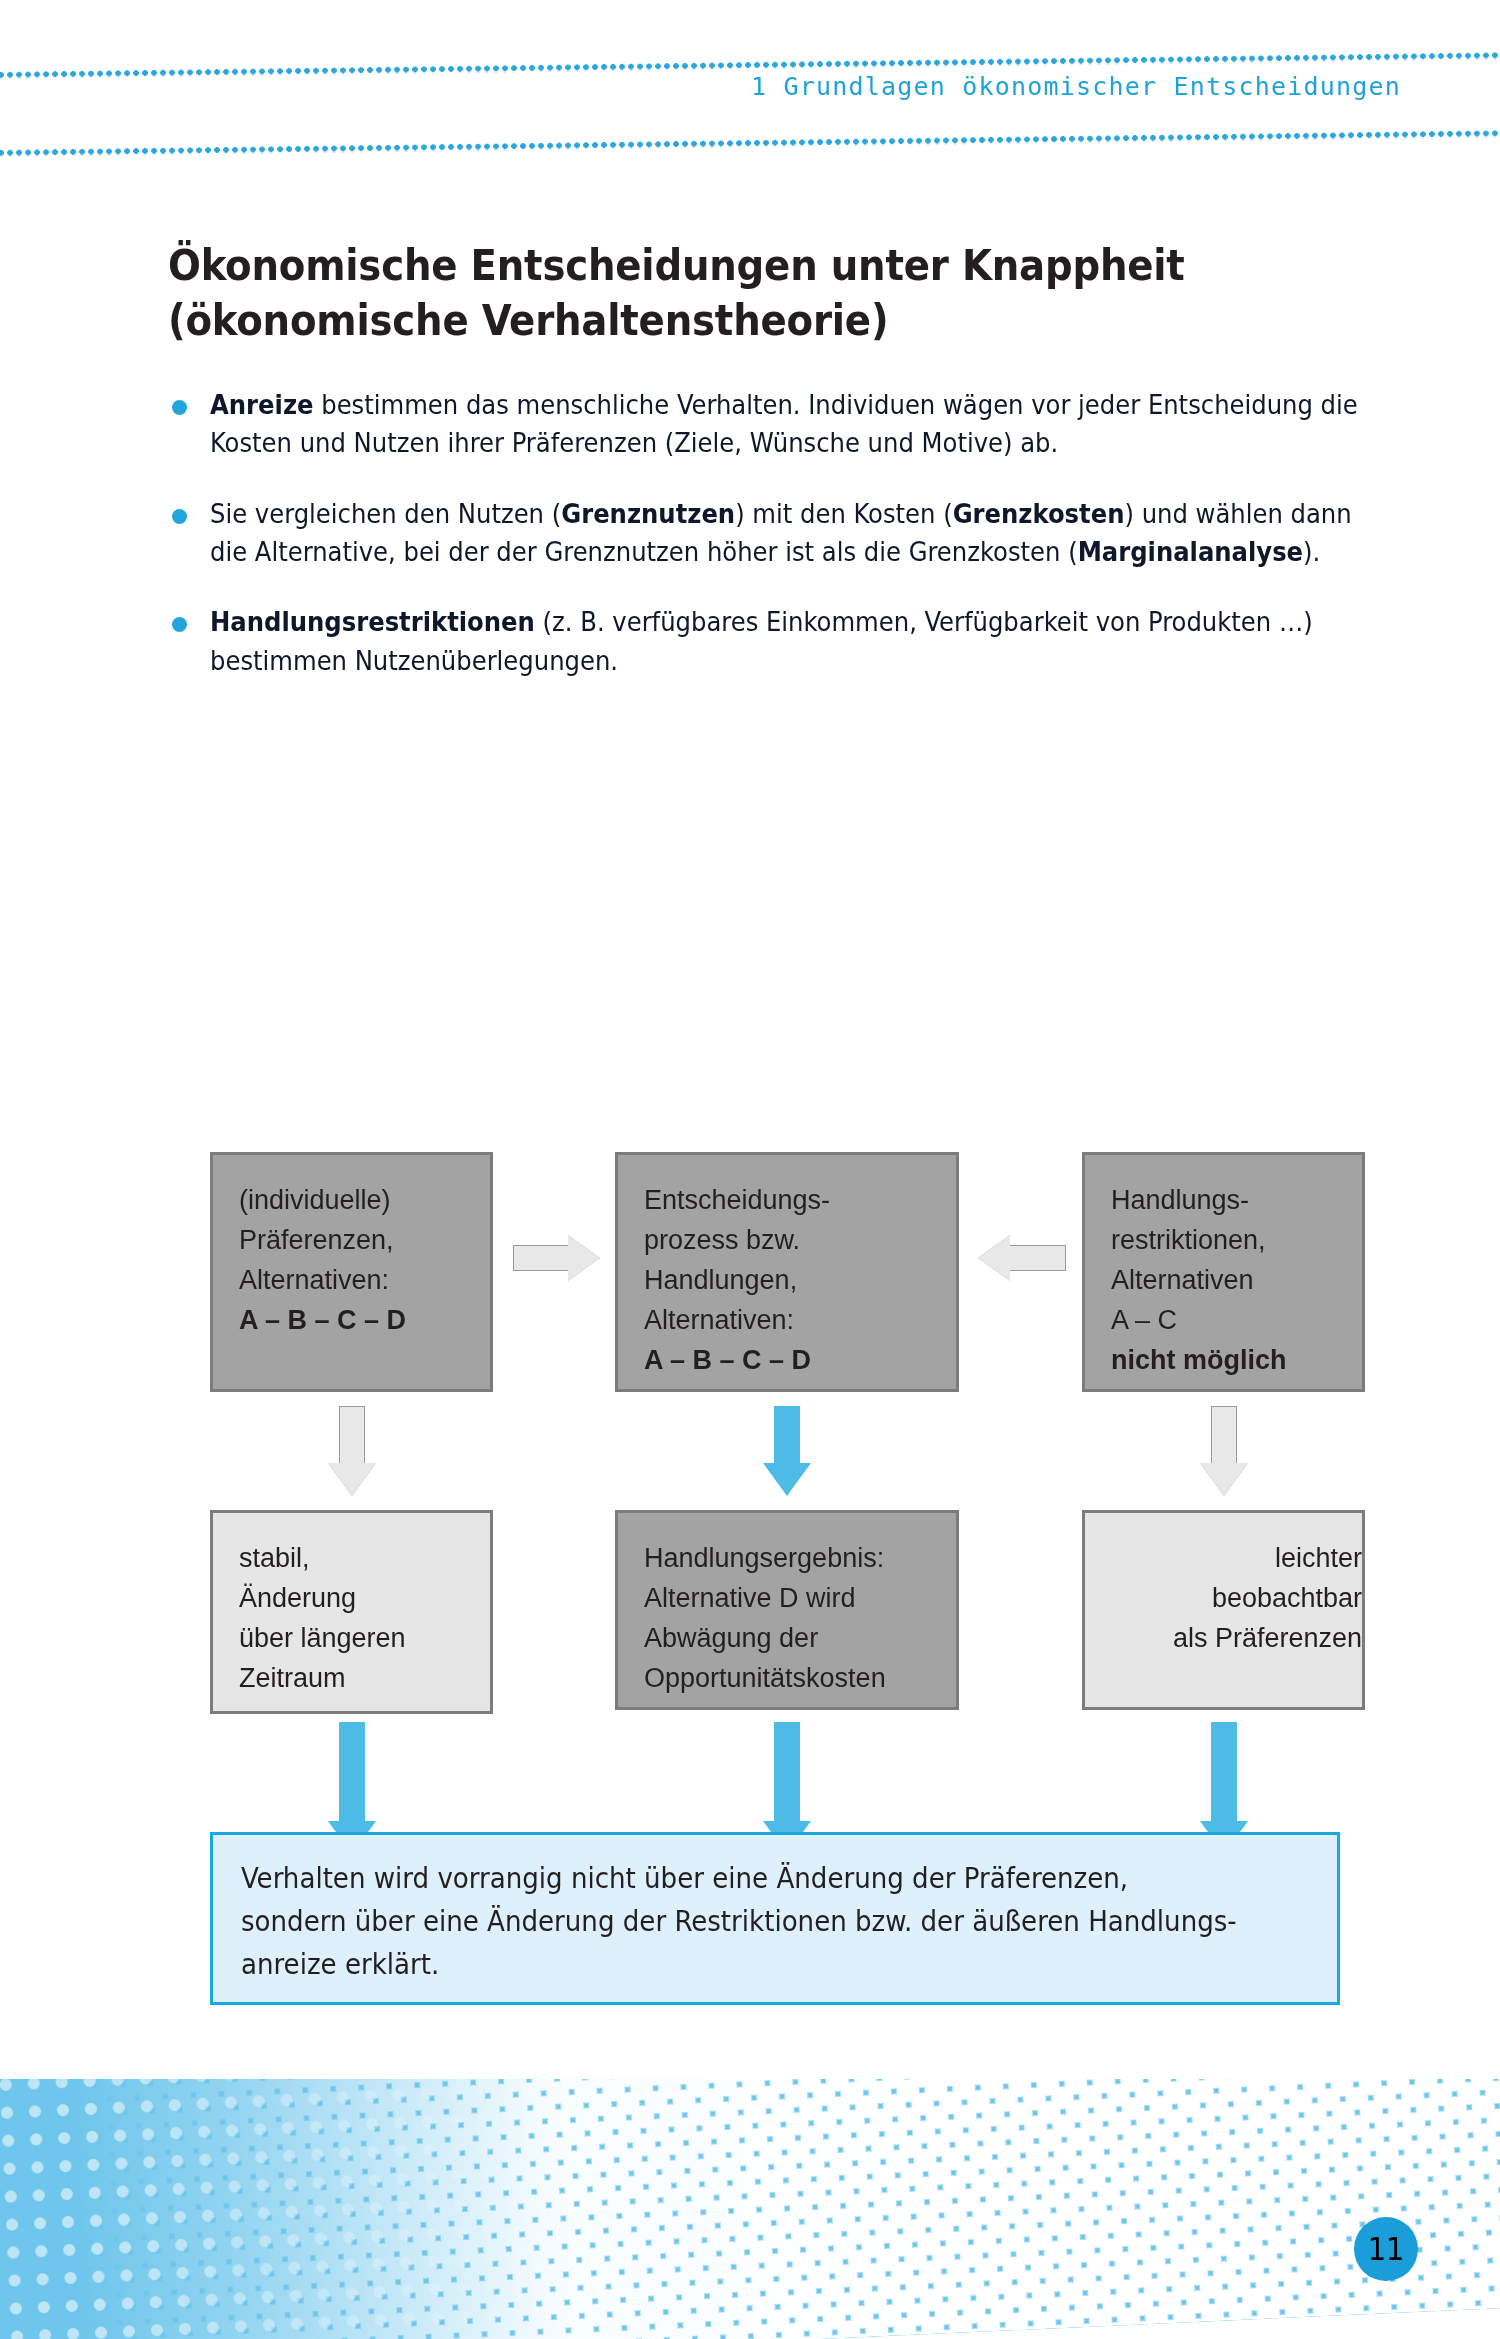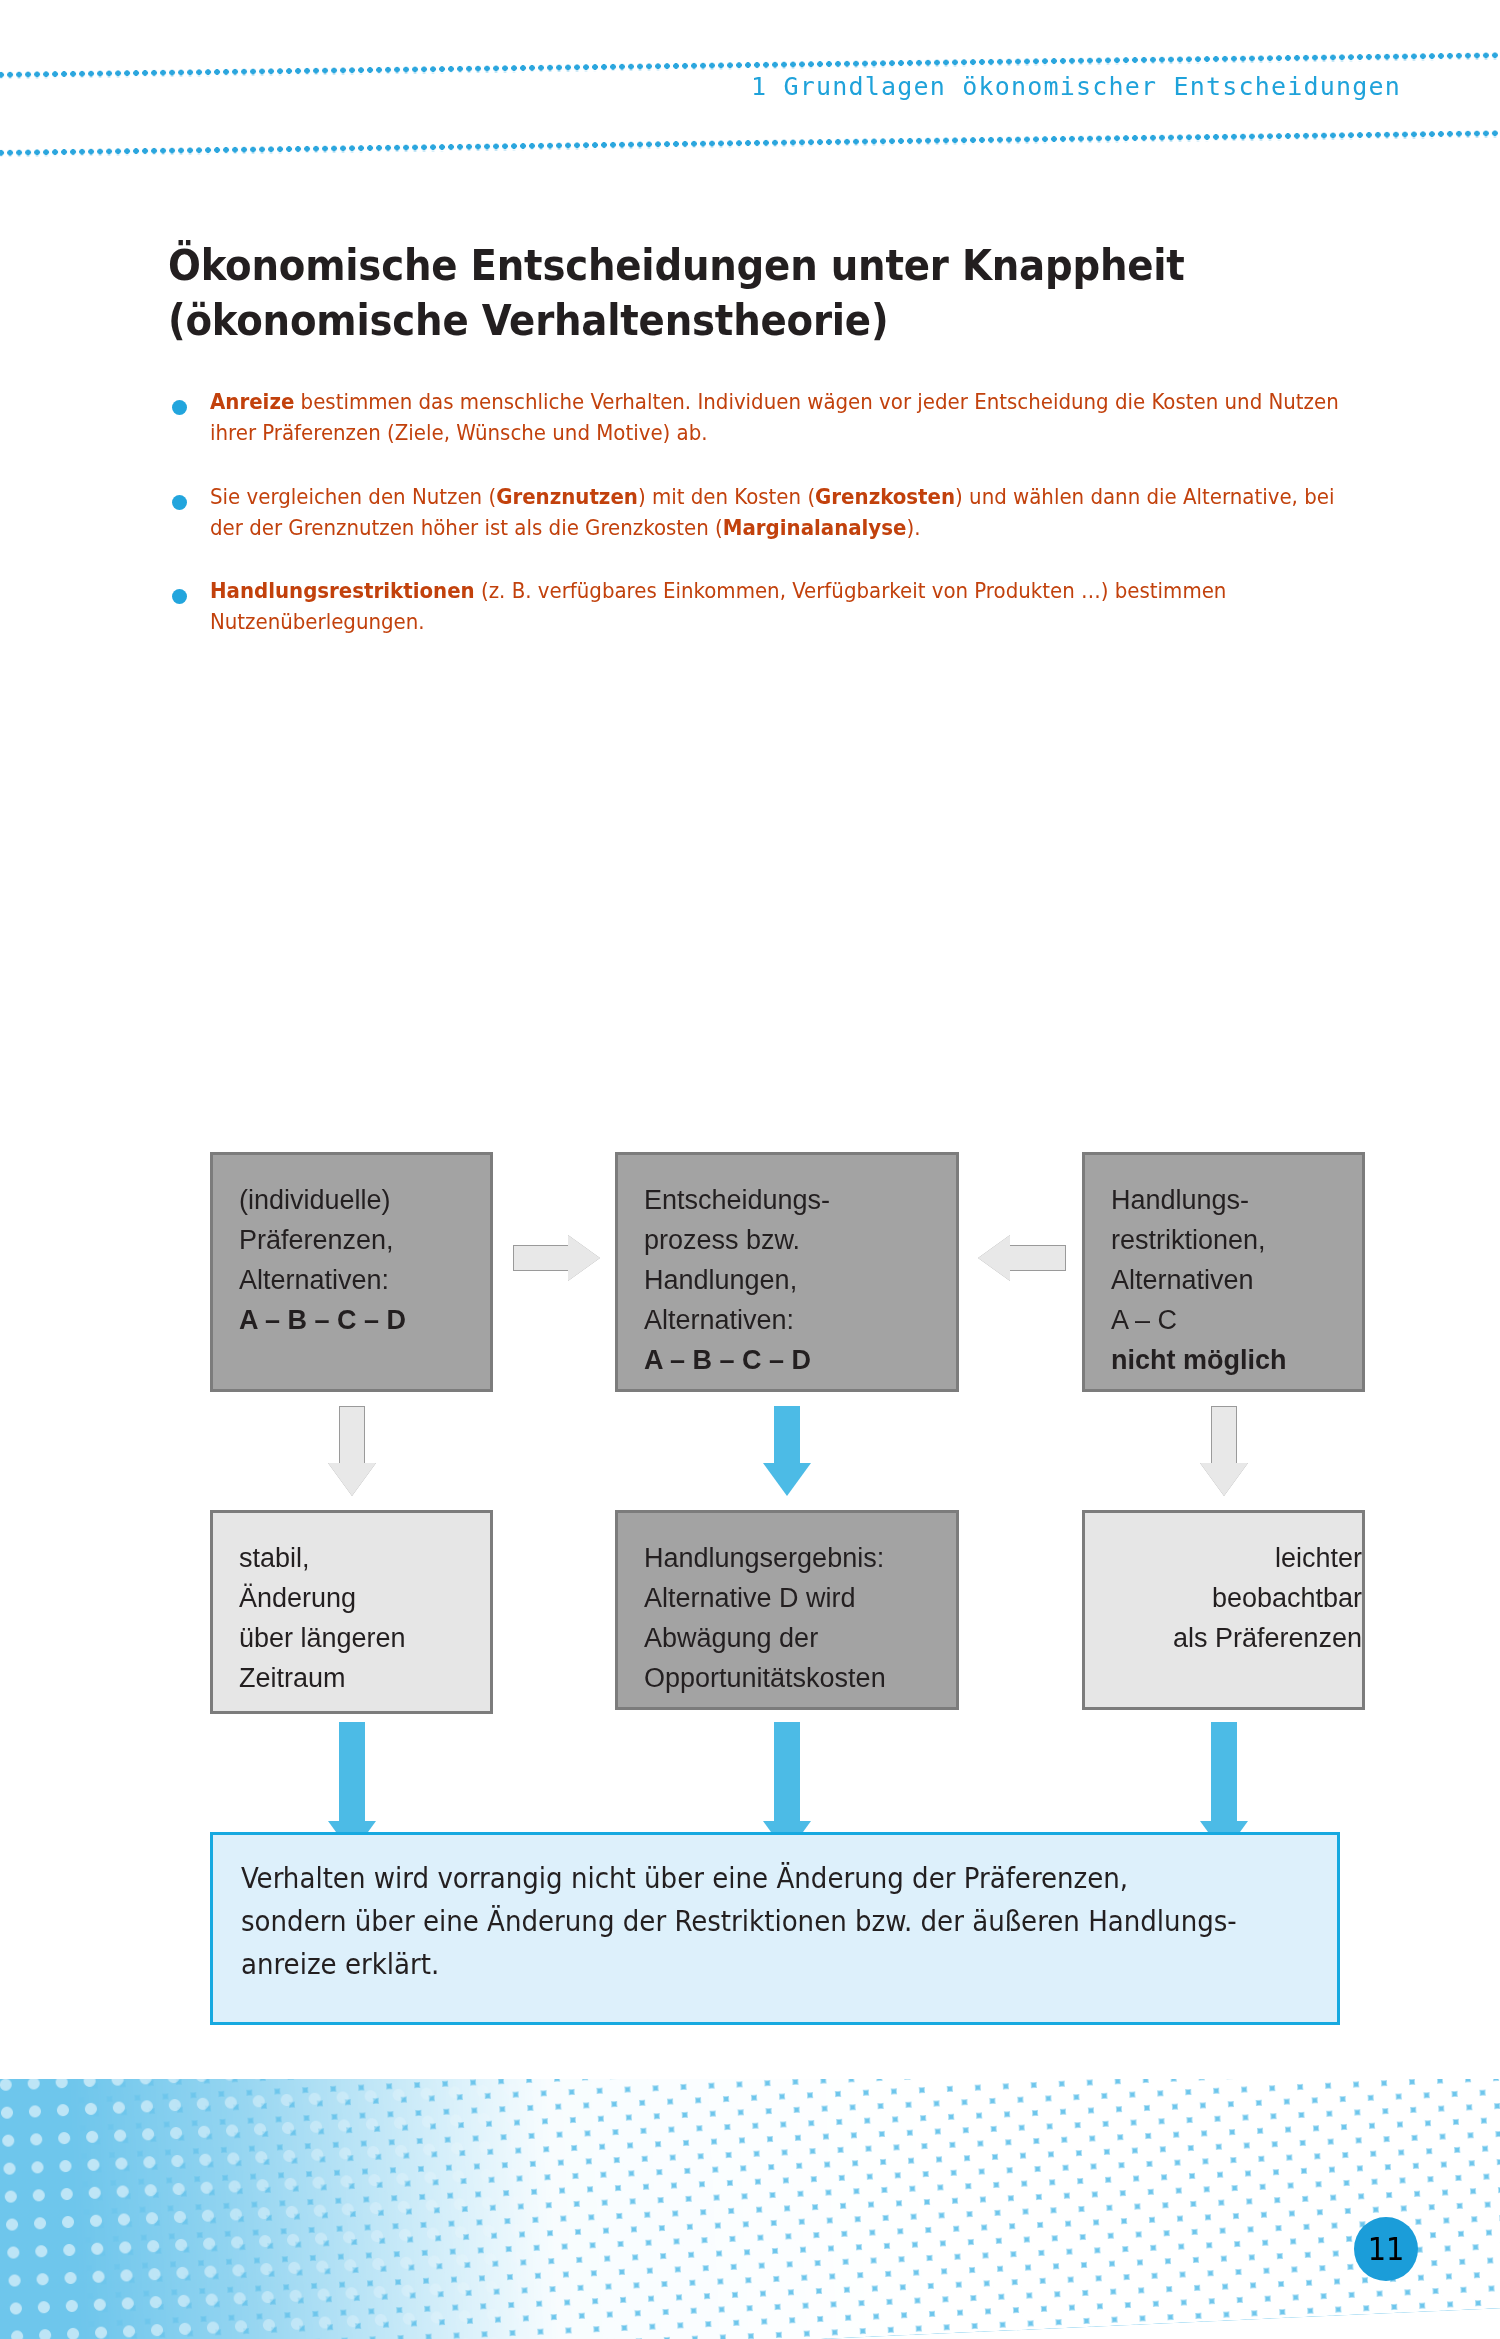--- a/index.html
+++ b/index.html
@@ -77,23 +77,23 @@
     list-style: none;
     margin: 38px 0 0 0;
     padding: 0;
   }
   ul#bullet-list > li {
     position: relative;
     padding-left: 42px;
     margin-bottom: 32px;
     font-family: "DejaVu Sans Condensed", "Liberation Sans Narrow", "Liberation Sans", sans-serif;
     font-stretch: condensed;
-    font-size: 22px;
+    font-size: 27px;
     line-height: 1.42;
-    color: #c2410c;
+    color: #0f172a;
   }
   ul#bullet-list > li:last-child { margin-bottom: 0; }
   ul#bullet-list > li .bullet-dot {
     position: absolute;
     left: 4px;
     top: 14px;
     width: 15px;
     height: 15px;
     border-radius: 50%;
     background: #22a5dd;
@@ -207,21 +207,21 @@
 
   
   #conclusion-panel {
     position: absolute;
     left: 210px;
     top: 1832px;
     width: 1130px;
     box-sizing: border-box;
     border: 3px solid #17a9e0;
     background: #ddf0fb;
-    padding: 22px 28px 36px 28px;
+    padding: 22px 28px 16px 28px;
     font-family: "DejaVu Sans Condensed", "Liberation Sans Narrow", "Liberation Sans", sans-serif;
     font-stretch: condensed;
     font-size: 29px;
     line-height: 1.48;
     color: #231f20;
   }
   #conclusion-panel .ln { display: block; white-space: nowrap; }
 
   
   #page-footer {

